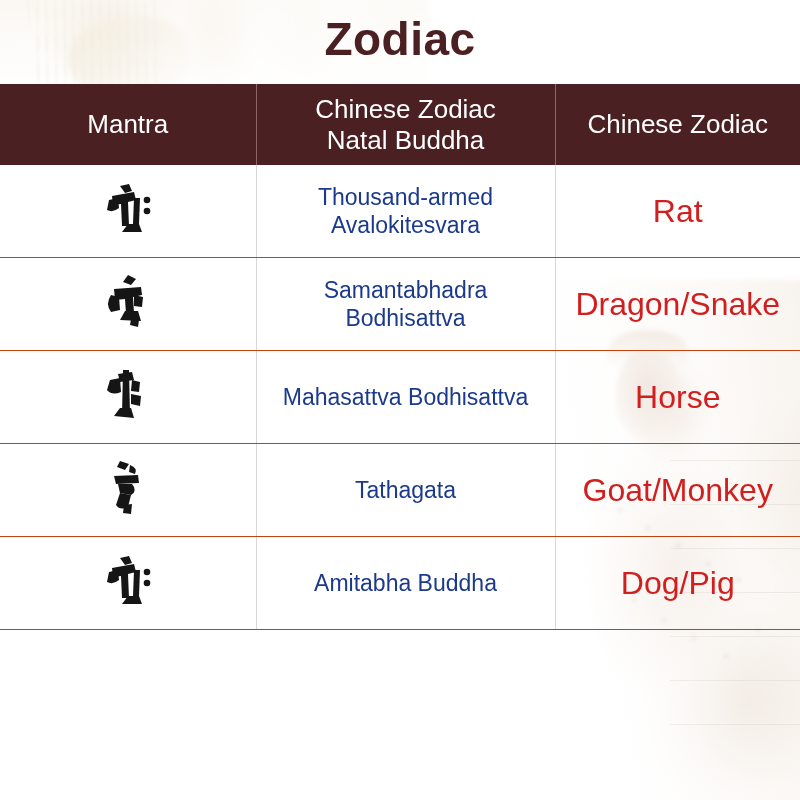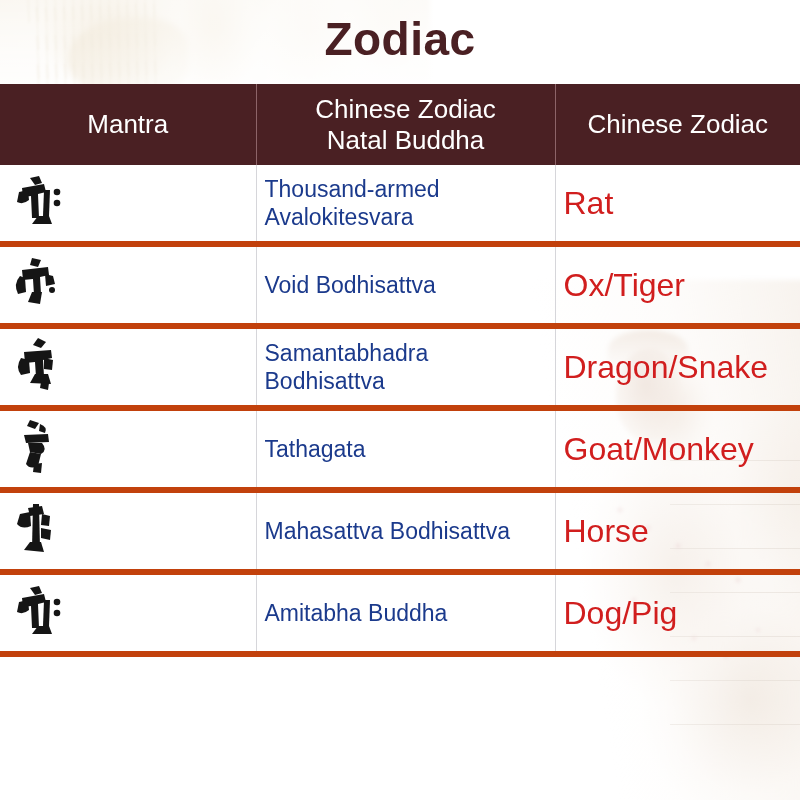--- a/index.html
+++ b/index.html
@@ -156,25 +156,25 @@
     border-left: 1px solid #8d6468;
     border-right: 1px solid #8d6468;
     vertical-align: middle;
     text-align: center;
   }
   thead th.first { border-left: none; }
   thead th.last  { border-right: none; }
 
   tbody td {
     height: 72px;
-    border-bottom: 6px solid #c2410c;
+    border-bottom: 1px solid #c2410c;
     border-left: 1px solid #d6d6da;
-    text-align: left;
+    text-align: center;
     vertical-align: middle;
-    padding: 2px 8px;
+    padding: 10px 8px;
     background: transparent;
   }
   tbody td.cell-mantra { border-left: none; }
 
   .mantra-glyph {
     display: inline-block;
     width: 60px;
     height: 58px;
   }
   .mantra-glyph svg { display: block; width: 60px; height: 58px; }
@@ -255,44 +255,20 @@
             <div class="buddha-text">
               <div>Thousand-armed</div>
               <div>Avalokitesvara</div>
             </div>
           </td>
           <td>
             <div class="zodiac-text">Rat</div>
           </td>
         </tr>
 
-        <tr>
-          <td class="cell-mantra">
-            <span class="mantra-glyph">
-              <svg viewBox="0 0 60 58" xmlns="http://www.w3.org/2000/svg">
-                <g fill="#151515">
-                  <path d="M24 4 L33 6 L30 13 L22 11 Z"></path>
-                  <path d="M14 16 L40 13 L41 21 L32 23 L33 40 L26 41 L25 25 L15 26 Z"></path>
-                  <path d="M12 22 Q5 30 10 40 L18 38 L17 24 Z"></path>
-                  <path d="M37 20 L45 22 L47 30 L38 32 Z"></path>
-                  <path d="M24 38 L34 38 L32 50 L20 48 Z"></path>
-                  <circle cx="44" cy="36" r="3"></circle>
-                </g>
-              </svg>
-            </span>
-          </td>
-          <td>
-            <div class="buddha-text">
-              <div>Void Bodhisattva</div>
-            </div>
-          </td>
-          <td>
-            <div class="zodiac-text">Ox/Tiger</div>
-          </td>
-        </tr>
 
 
         <tr>
           <td class="cell-mantra">
             <span class="mantra-glyph">
               <svg viewBox="0 0 60 58" xmlns="http://www.w3.org/2000/svg">
                 <g fill="#151515">
                   <path d="M30 2 L38 6 L33 12 L25 9 Z"></path>
                   <path d="M16 16 L43 14 L44 22 L35 24 L36 40 L28 41 L27 26 L17 27 Z"></path>
                   <path d="M13 22 Q7 31 13 39 L22 37 L21 24 Z"></path>
@@ -312,62 +288,62 @@
           <td>
             <div class="zodiac-text">Dragon/Snake</div>
           </td>
         </tr>
 
         <tr>
           <td class="cell-mantra">
             <span class="mantra-glyph">
               <svg viewBox="0 0 60 58" xmlns="http://www.w3.org/2000/svg">
                 <g fill="#151515">
+                  <path d="M20 8 L34 6 L36 14 L22 16 Z"></path>
+                  <path d="M25 4 L31 4 L32 48 L24 48 Z"></path>
+                  <path d="M12 14 L22 12 L23 26 Q14 30 9 24 Z"></path>
+                  <path d="M34 14 L42 16 L41 26 L33 25 Z"></path>
+                  <path d="M33 28 L43 30 L42 40 L33 38 Z"></path>
+                  <path d="M22 42 L33 42 L36 52 L16 50 Z"></path>
+                </g>
+              </svg>
+            </span>
+          </td>
+          <td>
+            <div class="buddha-text">
+              <div>Mahasattva Bodhisattva</div>
+            </div>
+          </td>
+          <td>
+            <div class="zodiac-text">Horse</div>
+          </td>
+        </tr>
+
+        <tr>
+          <td class="cell-mantra">
+            <span class="mantra-glyph">
+              <svg viewBox="0 0 60 58" xmlns="http://www.w3.org/2000/svg">
+                <g fill="#151515">
                   <path d="M22 2 L31 5 L27 11 L19 8 Z"></path>
                   <path d="M32 6 Q40 9 37 15 L31 13 Z"></path>
                   <path d="M16 17 L40 16 L41 24 L18 25 Z"></path>
                   <path d="M20 25 L34 25 Q40 32 33 36 L22 34 Z"></path>
                   <path d="M22 34 L33 36 L30 48 Q22 52 18 46 Z"></path>
                   <path d="M26 46 L34 45 L33 55 L25 54 Z"></path>
                 </g>
               </svg>
             </span>
           </td>
           <td>
             <div class="buddha-text">
               <div>Tathagata</div>
             </div>
           </td>
           <td>
             <div class="zodiac-text">Goat/Monkey</div>
-          </td>
-        </tr>
-
-        <tr>
-          <td class="cell-mantra">
-            <span class="mantra-glyph">
-              <svg viewBox="0 0 60 58" xmlns="http://www.w3.org/2000/svg">
-                <g fill="#151515">
-                  <path d="M20 8 L34 6 L36 14 L22 16 Z"></path>
-                  <path d="M25 4 L31 4 L32 48 L24 48 Z"></path>
-                  <path d="M12 14 L22 12 L23 26 Q14 30 9 24 Z"></path>
-                  <path d="M34 14 L42 16 L41 26 L33 25 Z"></path>
-                  <path d="M33 28 L43 30 L42 40 L33 38 Z"></path>
-                  <path d="M22 42 L33 42 L36 52 L16 50 Z"></path>
-                </g>
-              </svg>
-            </span>
-          </td>
-          <td>
-            <div class="buddha-text">
-              <div>Mahasattva Bodhisattva</div>
-            </div>
-          </td>
-          <td>
-            <div class="zodiac-text">Horse</div>
           </td>
         </tr>
 
 
         <tr>
           <td class="cell-mantra">
             <span class="mantra-glyph">
               <svg viewBox="0 0 60 58" xmlns="http://www.w3.org/2000/svg">
                 <g fill="#151515">
                   <path d="M22 6 L31 4 L34 11 L27 13 Z"></path>

